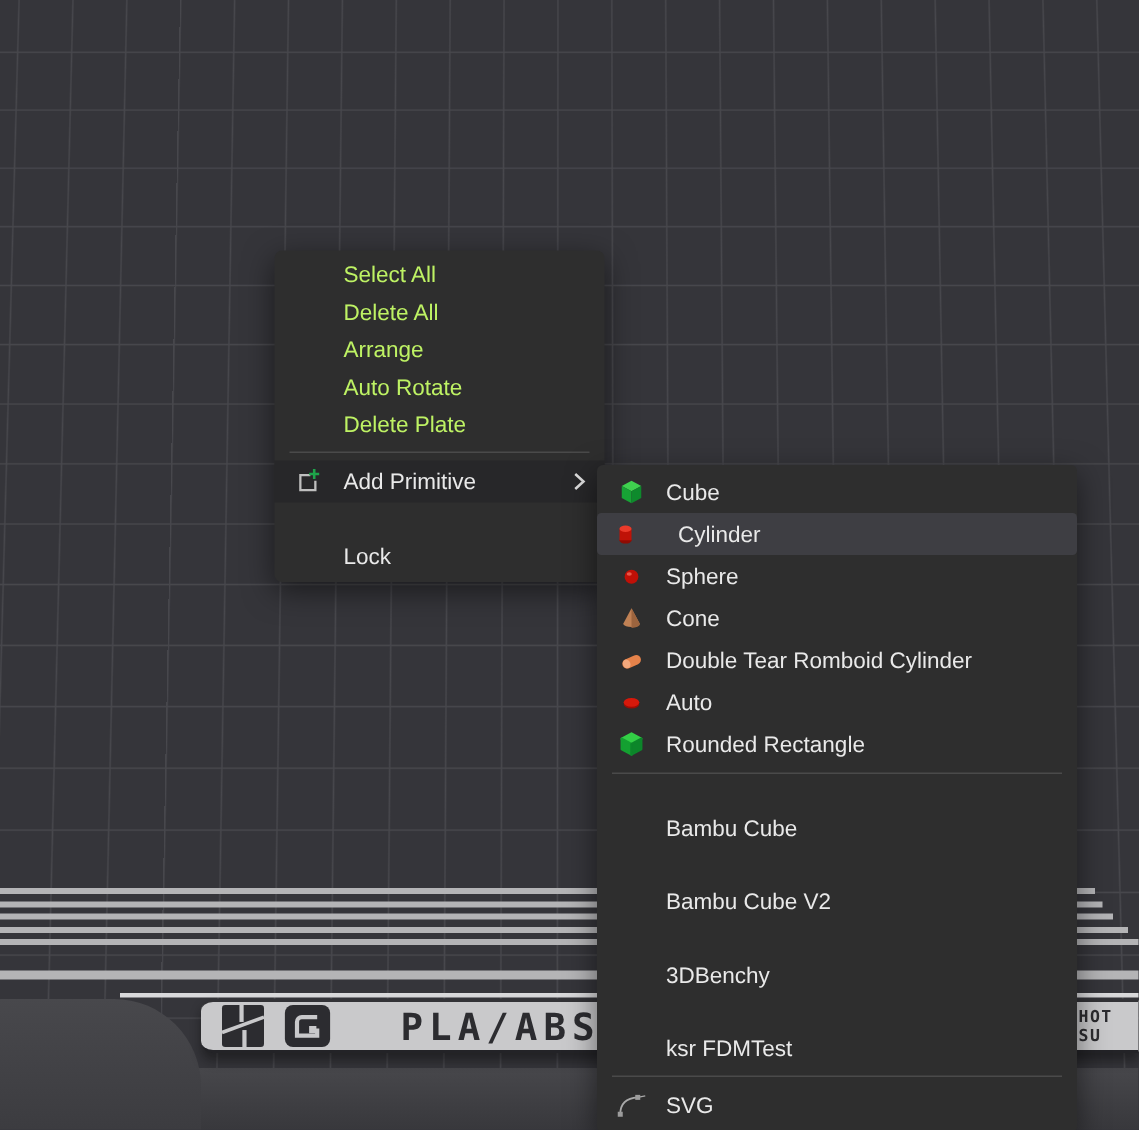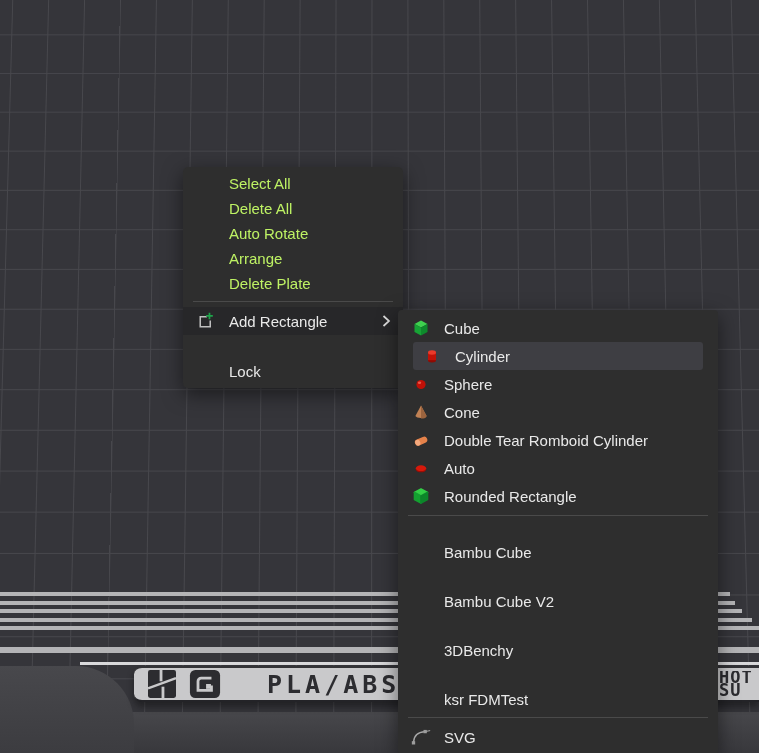--- a/index.html
+++ b/index.html
@@ -42,37 +42,37 @@
     box-shadow:0 5px 7px rgba(10,10,12,.45);
   }
   .nameplate .logo{flex:0 0 auto;margin-right:12px;display:flex;}
   .plate-label{
     font-family:"DejaVu Sans Mono", monospace;font-weight:800;font-size:25px;letter-spacing:4px;
     color:#2c2c30;margin-left:34px;white-space:nowrap;line-height:1;
   }
   .warn-group{position:absolute;right:0;top:0;height:100%;display:flex;align-items:center;gap:5px;}
   .warn-text{
     width:40px;overflow:hidden;font-family:"DejaVu Sans Mono", monospace;font-weight:800;
-    font-size:17px;line-height:13px;letter-spacing:1px;color:#2c2c30;white-space:nowrap;
+    font-size:11px;line-height:13px;letter-spacing:1px;color:#2c2c30;white-space:nowrap;
   }
   
   .menu{
     position:absolute;background:#2e2e2e;border-radius:5px;z-index:10;
     box-shadow:0 6px 20px rgba(0,0,0,.5);font-size:15px;color:#e9e9e9;
     padding:4px 0;box-sizing:border-box;
   }
   .main-menu{left:183px;top:167px;width:220px;}
   .sub-menu{left:398px;top:310px;width:320px;border-radius:4px;}
   .mi{position:relative;display:flex;align-items:center;padding-left:46px;cursor:default;white-space:nowrap;}
   .mi.h25{height:25px;}
   .mi.h26{height:26px;margin-top:23px;}
   .mi.h28{height:28px;}
   .mi.disabled{color:#bef264;}
   .mi.parent-open{background:#272729;height:28px;}
-  .mi.hl{margin:0 15px;padding-left:42px;background:#3e3e43;border-radius:3px;}
+  .mi.hl{margin:0 0;padding-left:54px;background:#3e3e43;border-radius:3px;}
   .sep{height:1px;background:#4a4a4a;margin:5px 10px;}
   .ic{position:absolute;left:13px;top:50%;transform:translateY(-50%);width:20px;height:20px;display:flex;align-items:center;justify-content:center;}
   .mi.hl .ic{left:9px;}
   .main-menu .ic{left:12px;}
   .chev{margin-left:auto;margin-right:12px;display:flex;}
 </style>
 </head>
 <body>
 
 <div class="viewport">
@@ -122,37 +122,37 @@
   </div>
 
   <div class="menu main-menu">
     <div class="mi h25 disabled">
         <span>Select All</span>
       </div>
     <div class="mi h25 disabled">
         <span>Delete All</span>
       </div>
     <div class="mi h25 disabled">
+        <span>Arrange</span>
+      </div>
+    <div class="mi h25 disabled">
         <span>Auto Rotate</span>
-      </div>
-    <div class="mi h25 disabled">
-        <span>Arrange</span>
       </div>
     <div class="mi h25 disabled">
         <span>Delete Plate</span>
       </div>
     <div class="sep"></div>
     <div class="mi parent-open">
       <span class="ic">
         <svg width="21" height="21" viewBox="0 0 21 21">
           <path d="M12.5 5.5 H5.5 V16 H16 V9.5" fill="none" stroke="#bfbfbf" stroke-width="1.6"></path>
           <path d="M15.2 1.2 V8.2 M11.7 4.7 H18.7" stroke="#1ea34a" stroke-width="1.8"></path>
         </svg>
       </span>
-      <span>Add Rectangle</span>
+      <span>Add Primitive</span>
       <span class="chev">
         <svg width="10" height="14" viewBox="0 0 10 14">
             <path d="M2.5 2 L8 7 L2.5 12" stroke="#dcdcdc" stroke-width="1.7" fill="none"></path>
           </svg>
       </span>
     </div>
     <div class="mi h26">
         <span>Lock</span>
       </div>
   </div>

